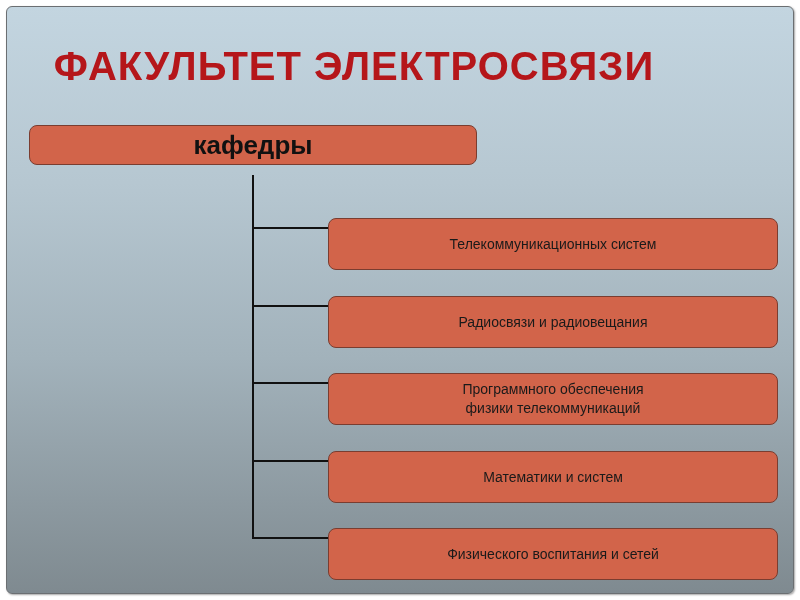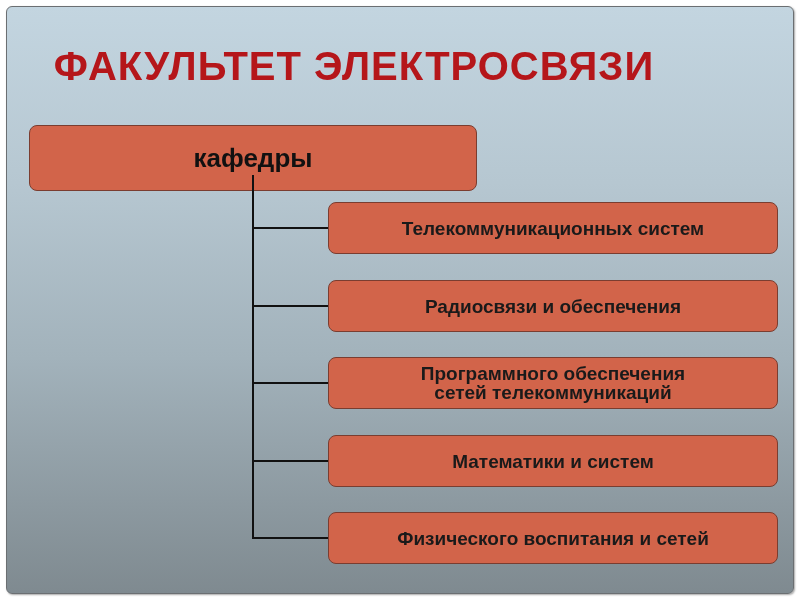--- a/index.html
+++ b/index.html
@@ -12,40 +12,41 @@
     position: absolute; left: 6px; top: 6px; width: 786px; height: 586px;
     border: 1px solid #6b6f72; border-radius: 6px;
     background: linear-gradient(to bottom, #c3d5e0 0%, #b6c7d1 30%, #a2b2bb 60%, #7f8a90 100%);
     box-shadow: 1px 1px 2px rgba(0,0,0,0.35);
   }
   .title {
     position: absolute; left: 0; top: 44px; width: 708px; text-align: center;
     color: #b5161a; font-weight: bold; font-size: 40px; letter-spacing: 1px;
   }
   .head-box {
-    position: absolute; left: 29px; top: 125px; width: 448px; height: 66px;
+    position: absolute; left: 29px; top: 125px; width: 448px; height: 40px;
     background: #d2644a; border: 1px solid #7a3d30; border-radius: 8px;
     display: flex; align-items: center; justify-content: center;
     font-size: 26px; font-weight: bold; color: #111;
     box-sizing: border-box;
   }
   .vline {
     position: absolute; left: 252px; top: 175px; width: 2px; height: 363px;
     background: #111;
   }
   .hline {
     position: absolute; left: 252px; width: 77px; height: 2px; background: #111;
   }
   .box {
     position: absolute; left: 328px; width: 450px; height: 52px;
     background: #d2644a; border: 1px solid #7a3d30; border-radius: 8px;
     box-sizing: border-box;
     display: flex; align-items: center; justify-content: center; text-align: center;
-    font-size: 19px; font-weight: bold; color: #1a1a1a; line-height: 19px;
+    font-size: 14px; font-weight: normal; color: #1a1a1a; line-height: 19px;
     white-space: pre-line;
+    margin-top: 16px;
   }
 </style>
 </head>
 <body>
 
 <div class="panel"></div>
 
 <div class="title">ФАКУЛЬТЕТ ЭЛЕКТРОСВЯЗИ</div>
 
 <div class="head-box">
@@ -57,24 +58,24 @@
 <div class="hline" style="top:227px;"></div>
 <div class="hline" style="top:305px;"></div>
 <div class="hline" style="top:382px;"></div>
 <div class="hline" style="top:460px;"></div>
 <div class="hline" style="top:537px;"></div>
 
 <div class="box" style="top:202px;">
   <span>Телекоммуникационных систем</span>
 </div>
 <div class="box" style="top:280px;">
-  <span>Радиосвязи и обеспечения</span>
+  <span>Радиосвязи и радиовещания</span>
 </div>
 <div class="box" style="top:357px;">
   <span>Программного обеспечения
-сетей телекоммуникаций</span>
+физики телекоммуникаций</span>
 </div>
 <div class="box" style="top:435px;">
   <span>Математики и систем</span>
 </div>
 <div class="box" style="top:512px;">
   <span>Физического воспитания и сетей</span>
 </div>
 
 </body></html>

